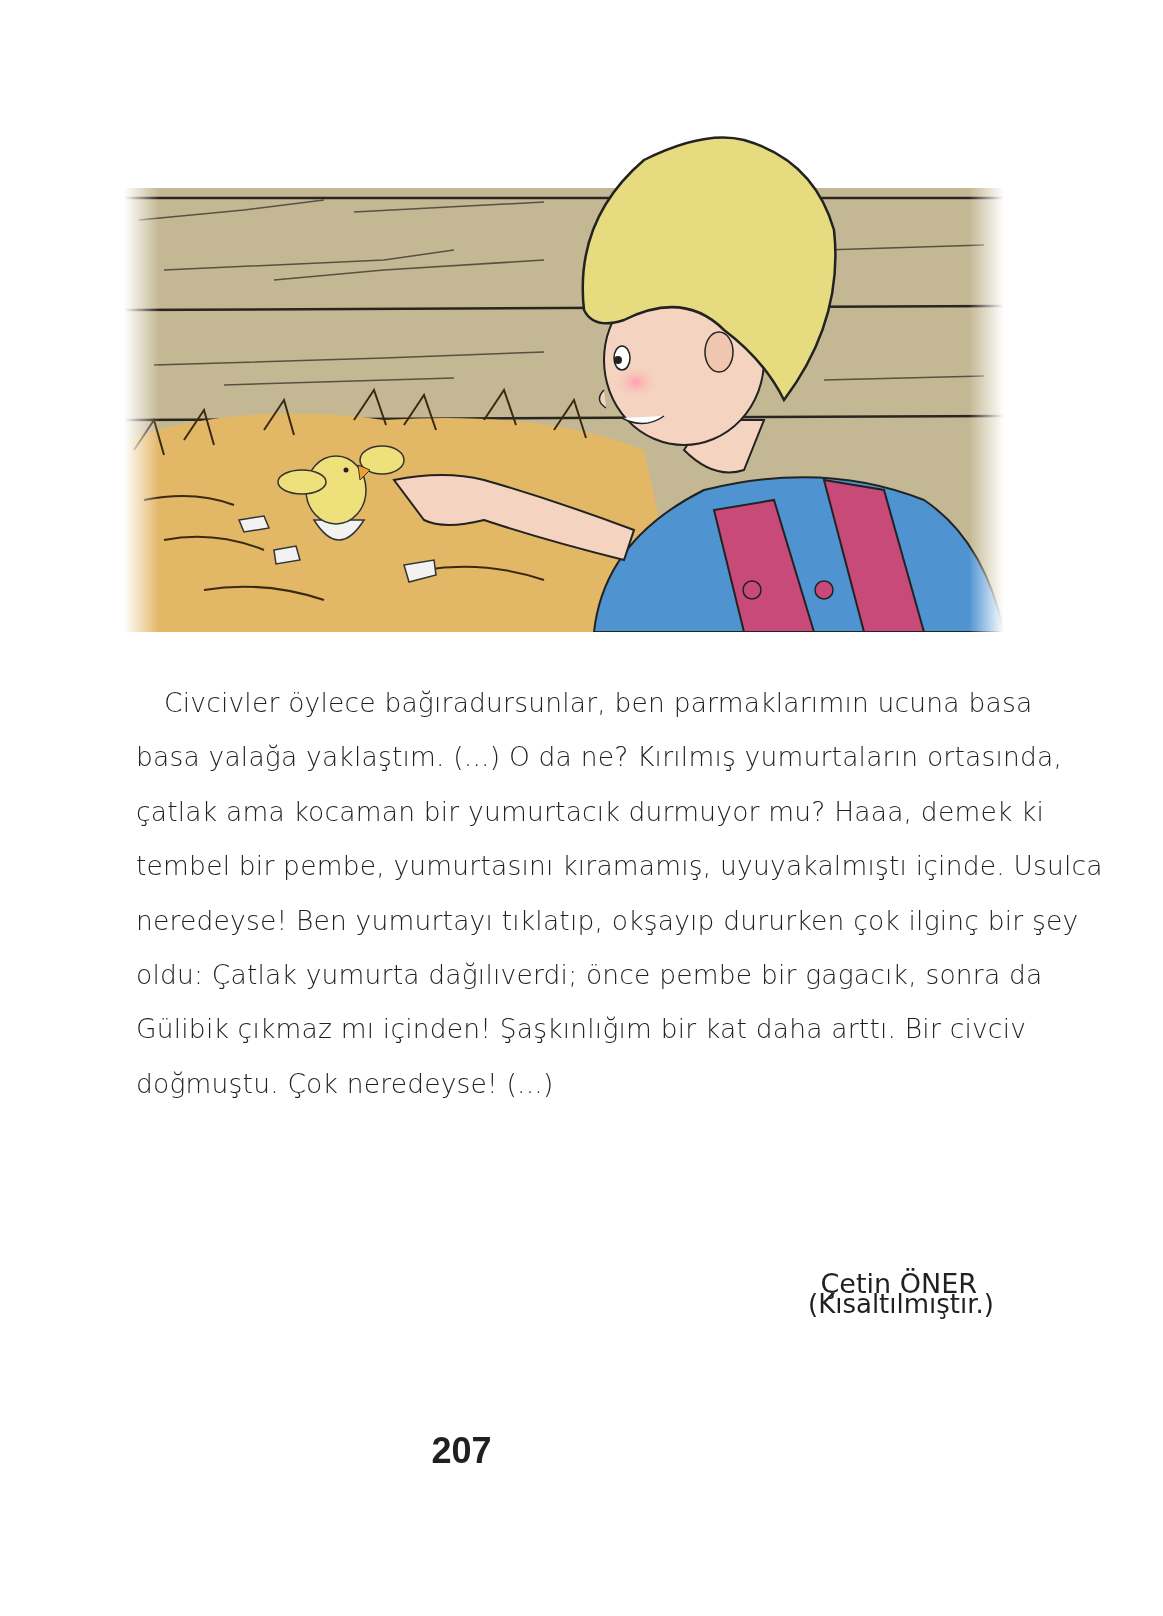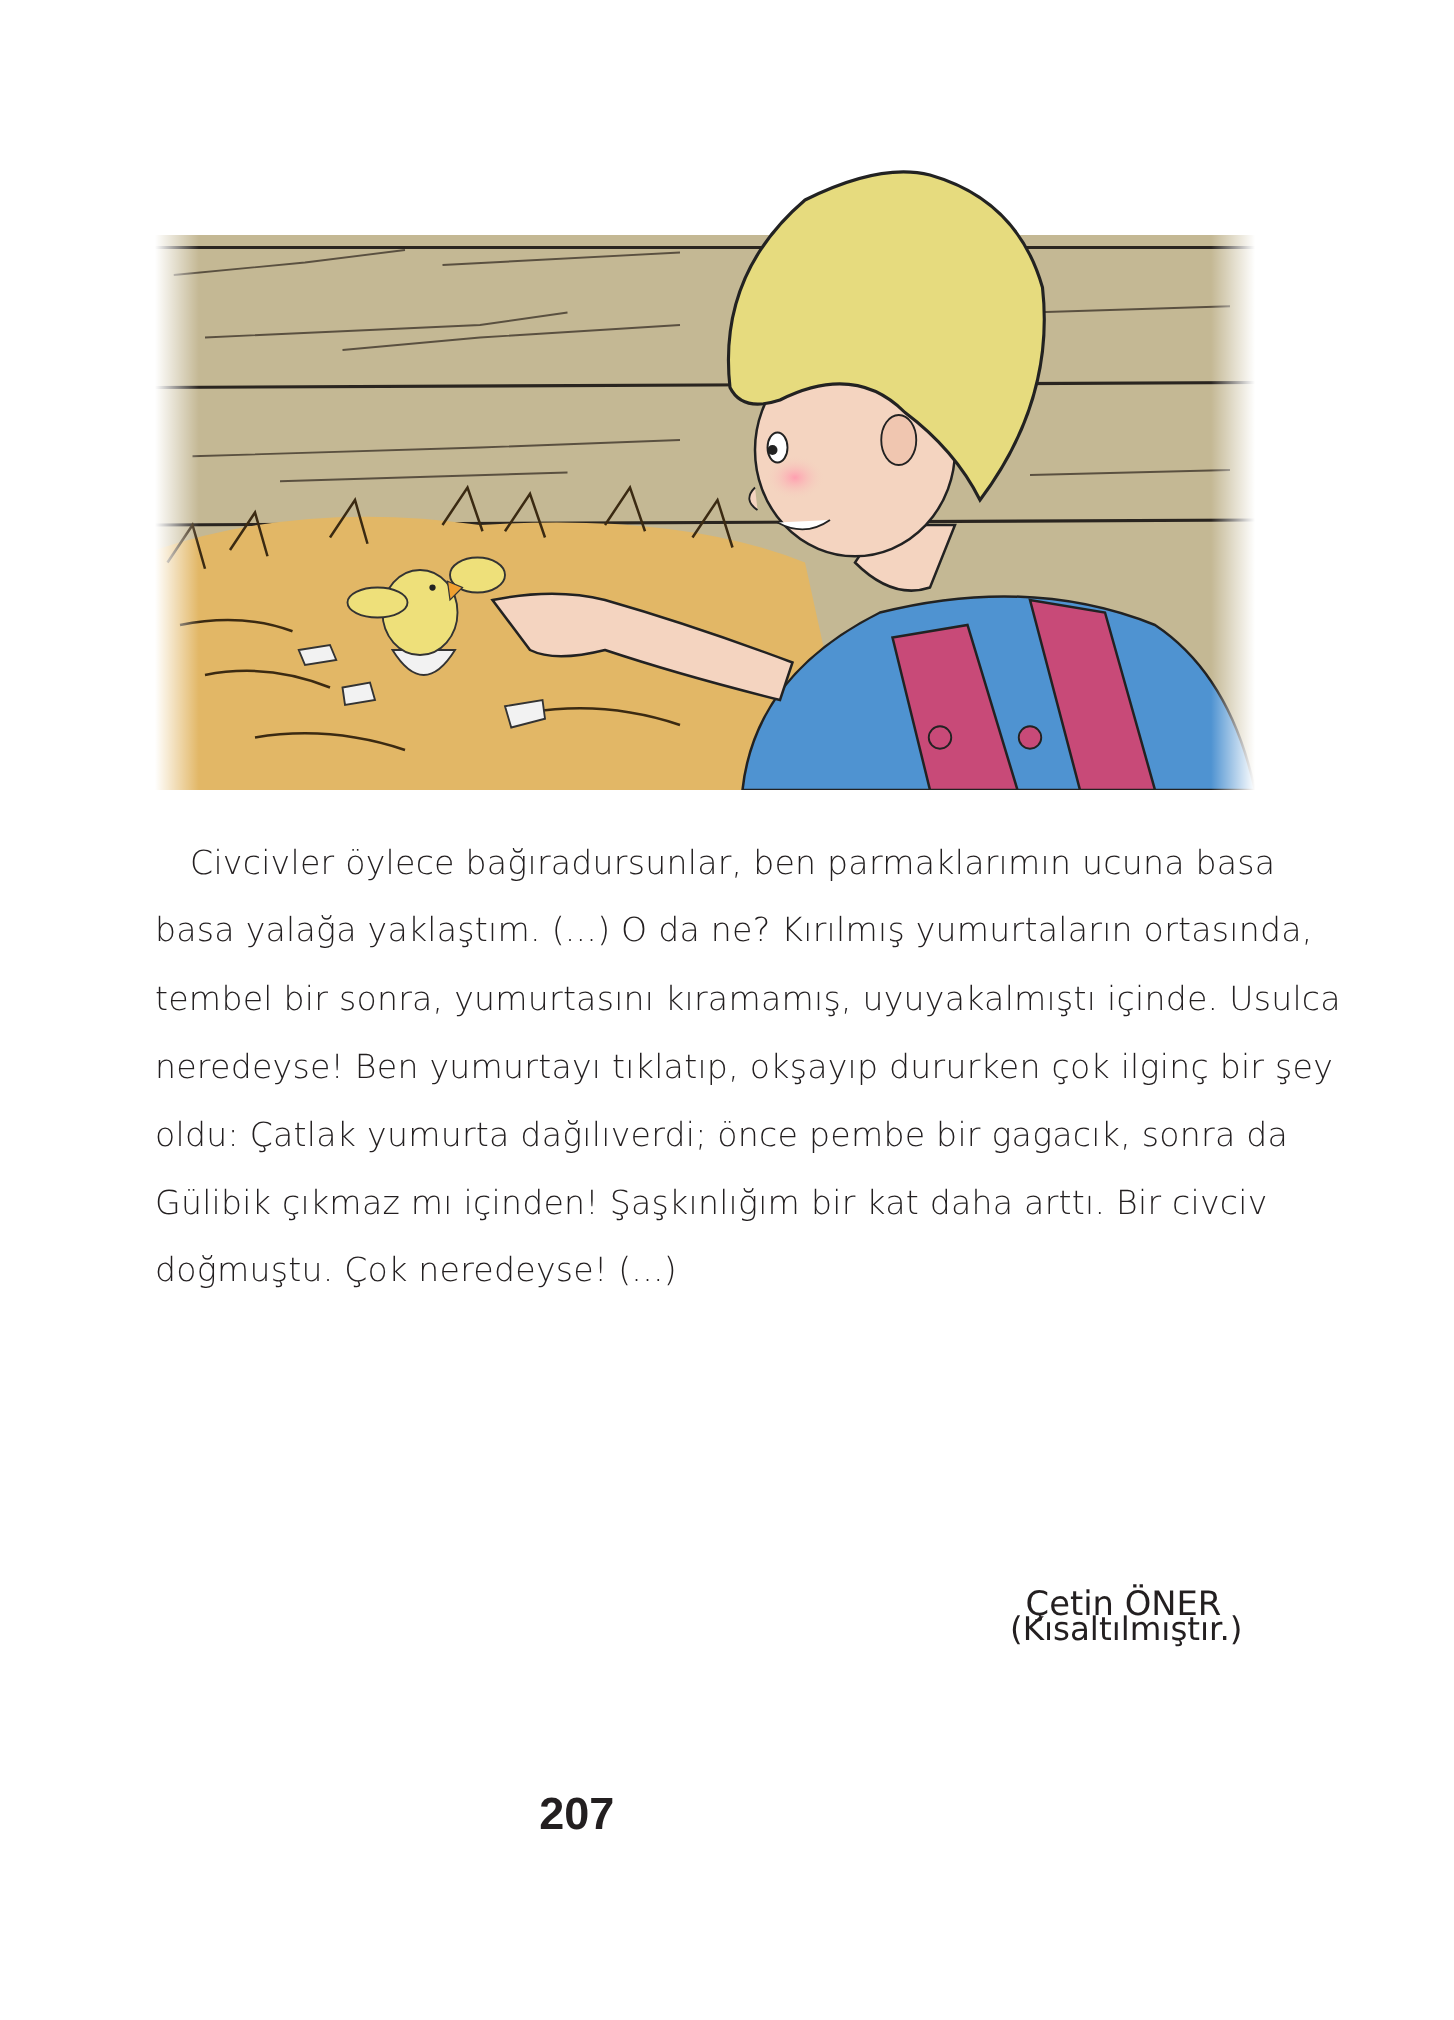--- a/index.html
+++ b/index.html
@@ -1,19 +1,19 @@
 <!DOCTYPE html>
 <html><head>
 <meta charset="utf-8">
 <style>
   html,body{margin:0;padding:0;background:#ffffff;}
   body{width:1163px;height:1616px;position:relative;overflow:hidden;font-family:"DejaVu Sans","Liberation Sans",sans-serif;color:#231f20;}
   .illustration{position:absolute;left:124px;top:120px;width:880px;height:512px;}
   .illustration svg{display:block;width:100%;height:100%;}
-  .story{position:absolute;left:124px;top:664px;width:878px;margin:0;font-size:26.5px;line-height:54.4px;font-weight:300;letter-spacing:0.2px;text-align:justify;}
+  .story{position:absolute;left:124px;top:664px;width:878px;margin:12px;font-size:26.5px;line-height:54.4px;font-weight:300;letter-spacing:0.2px;text-align:justify;}
   .story span.line{display:block;text-align:justify;text-align-last:justify;white-space:nowrap;}
   .story span.line.first{padding-left:28px;}
   .story span.line.last{text-align-last:left;}
   .author{position:absolute;right:186px;top:1228px;font-size:27px;line-height:40px;text-align:left;margin-top:36px;}
   .note{position:absolute;left:808px;top:1284px;font-size:26px;line-height:40px;}
   .page-number{position:absolute;left:0;width:923px;top:1430px;text-align:center;font-family:"Liberation Sans",sans-serif;font-weight:bold;font-size:36px;color:#231f20;}
 </style>
 </head>
 <body>
 
@@ -95,21 +95,22 @@
 
     <path d="M460 190 Q450 100 520 40 Q580 10 620 20 Q690 40 710 110 Q720 200 660 280 Q640 240 600 210 Q560 170 500 200 Q470 210 460 190 Z" fill="#e6db7e" stroke="#222" stroke-width="2.5"></path>
 
     <rect x="0" y="68" width="880" height="444" fill="url(#fadeL)"></rect>
   </svg>
 </div>
 
 <p class="story">
   <span class="line first">Civcivler öylece bağıradursunlar, ben parmaklarımın ucuna basa</span>
   <span class="line">basa yalağa yaklaştım. (...) O da ne? Kırılmış yumurtaların ortasında,</span>
-  <span class="line">tembel bir sonra, yumurtasını kıramamış, uyuyakalmıştı içinde. Usulca</span>
+  <span class="line">çatlak ama kocaman bir yumurtacık durmuyor mu? Haaa, demek ki</span>
+  <span class="line">tembel bir pembe, yumurtasını kıramamış, uyuyakalmıştı içinde. Usulca</span>
   <span class="line">neredeyse! Ben yumurtayı tıklatıp, okşayıp dururken çok ilginç bir şey</span>
   <span class="line">oldu: Çatlak yumurta dağılıverdi; önce pembe bir gagacık, sonra da</span>
   <span class="line">Gülibik çıkmaz mı içinden! Şaşkınlığım bir kat daha arttı. Bir civciv</span>
   <span class="line last">doğmuştu. Çok neredeyse! (...)</span>
 </p>
 
 <div class="author">Çetin ÖNER</div>
 <div class="note">(Kısaltılmıştır.)</div>
 
 <div class="page-number">207</div>

